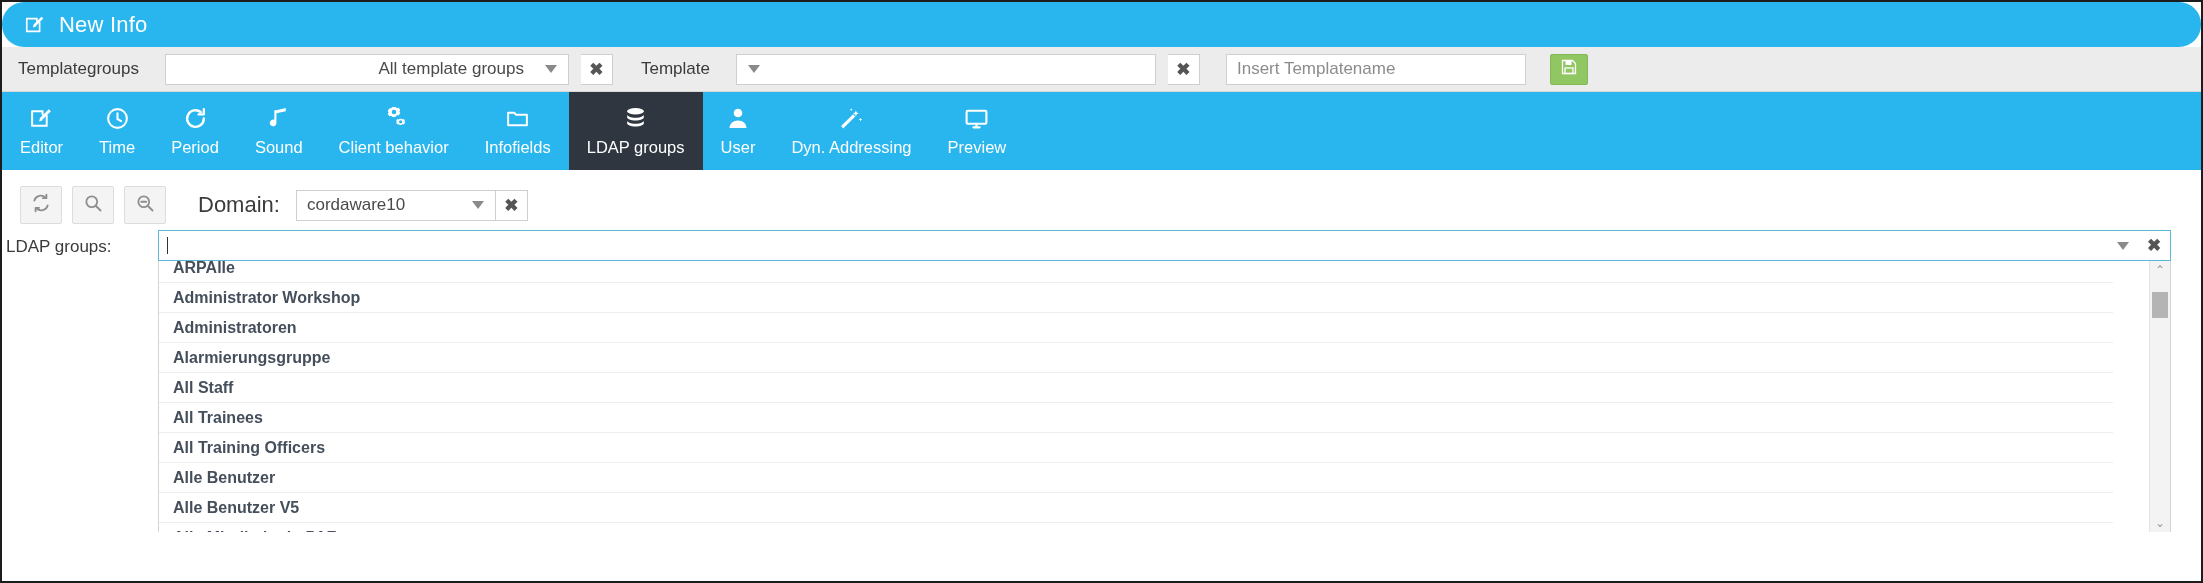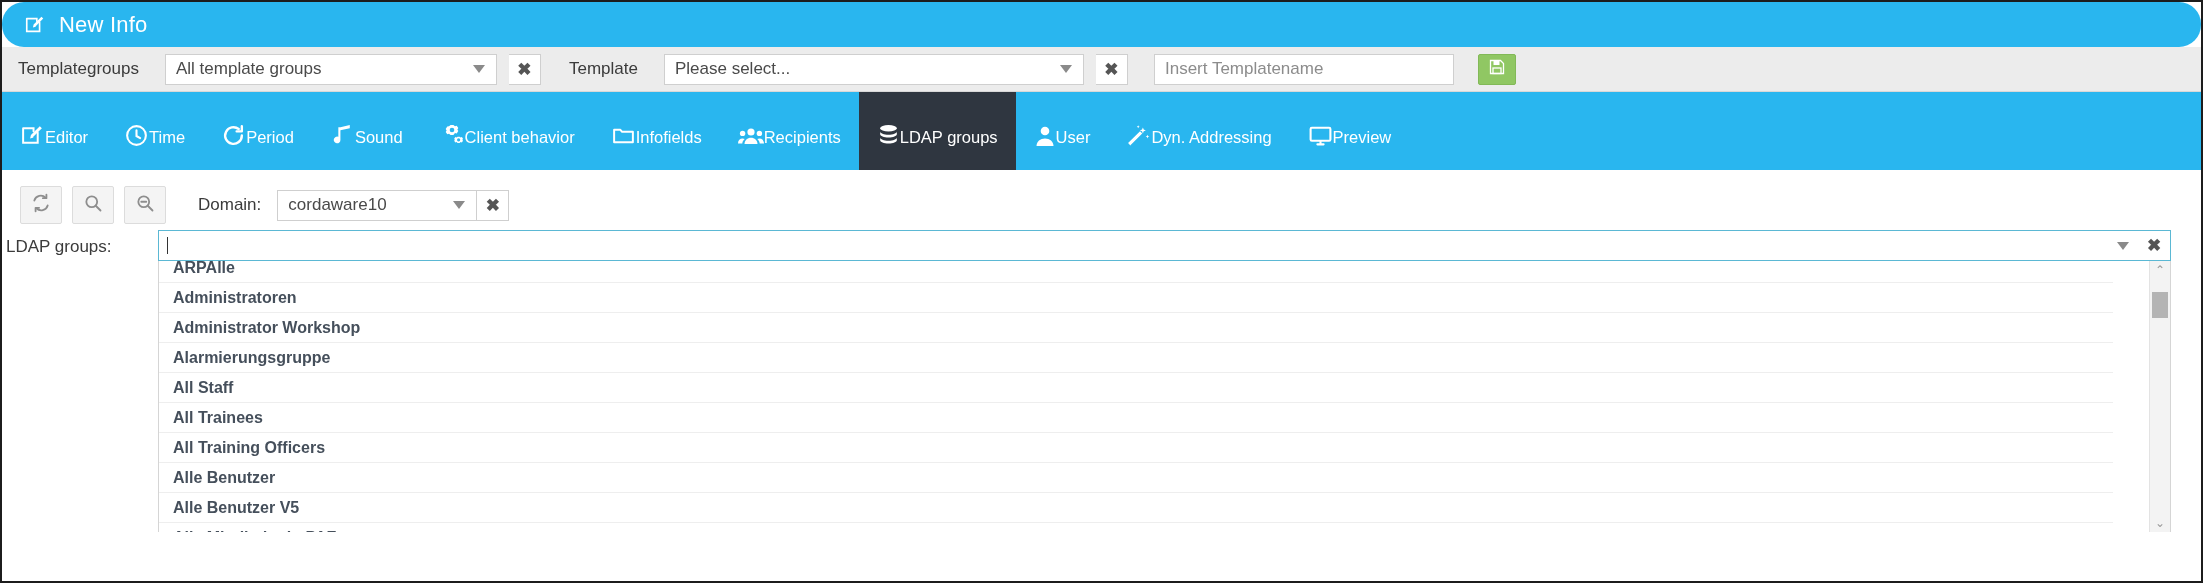--- a/index.html
+++ b/index.html
@@ -54,21 +54,21 @@
     padding: 0 10px; white-space: nowrap; overflow: hidden;
   }
   .combo .caret {
     width: 34px; display: flex; align-items: center; justify-content: center;
     color: #8a8a8a;
   }
   .combo .clr {
     width: 34px; display: flex; align-items: center; justify-content: center;
     color: #555; font-size: 17px; font-weight: bold;
   }
-  .combo-tg { width: 332px; }
+  .combo-tg { width: 404px; text-align: right; }
   .combo-tpl { width: 420px; }
   .tname {
     width: 300px; height: 31px;
     background: #fff; border: 1px solid #cfcfcf;
     display: flex; align-items: center;
     padding: 0 10px; margin-left: 14px;
     font-size: 17px; color: #8c8c8c;
   }
   .savebtn {
     width: 38px; height: 31px; margin-left: 12px;
@@ -80,21 +80,21 @@
 
   
   .tabbar {
     height: 78px; flex: 0 0 78px;
     background: #29b6ef;
     display: flex; align-items: stretch;
   }
   .tab {
     min-width: 64px;
     padding: 9px 18px 0 18px;
-    display: flex; flex-direction: row;
+    display: flex; flex-direction: column;
     align-items: center; justify-content: flex-start;
     color: #ffffff; cursor: pointer;
   }
   .tab .ti { height: 34px; display: flex; align-items: center; justify-content: center; }
   .tab .tl { font-size: 16.5px; margin-top: 3px; white-space: nowrap; }
   .tab.active { background: #2f3640; }
 
   
   .content { flex: 1; position: relative; background: #ffffff; }
 
@@ -103,21 +103,21 @@
     padding: 14px 0 0 18px;
     height: 56px;
   }
   .iconbtn {
     width: 42px; height: 38px;
     background: #f4f4f4; border: 1px solid #dcdcdc;
     display: flex; align-items: center; justify-content: center;
     margin-right: 10px; color: #8e8e8e; border-radius: 2px;
   }
   .domain-label {
-    font-size: 17px; color: #3b3b3b;
+    font-size: 22px; color: #3b3b3b;
     margin-left: 22px; margin-right: 16px; white-space: nowrap;
   }
   .combo-domain { width: 200px; }
 
   .ldaprow {
     display: flex; align-items: flex-start;
     padding-left: 4px; margin-top: 4px;
   }
   .ldap-label {
     font-size: 17px; color: #3b3b3b;
@@ -207,21 +207,20 @@
             <path d="M0 0h12L6 8z" fill="#8a8a8a"></path>
           </svg>
       </span>
     </div>
     <span class="combo" style="width:32px;border-left:none;">
       <span class="clr">✖</span>
     </span>
 
     <span class="tb-label" style="padding-left:16px;text-align:right;">Template</span>
     <div class="combo combo-tpl">
-      <span class="val">Please select...</span>
       <span class="caret">
         <svg width="12" height="8" viewBox="0 0 12 8">
             <path d="M0 0h12L6 8z" fill="#8a8a8a"></path>
           </svg>
       </span>
     </div>
     <span class="combo" style="width:32px;border-left:none;">
       <span class="clr">✖</span>
     </span>
 
@@ -295,33 +294,20 @@
 
     <div class="tab">
       <span class="ti">
         <svg width="25" height="25" viewBox="0 0 24 24" fill="none" stroke="#fff" stroke-width="1.9">
           <path d="M3 6.5h6l1.7 2H21v10H3z" stroke-linejoin="round"></path>
         </svg>
       </span>
       <span class="tl">Infofields</span>
     </div>
 
-    <div class="tab">
-      <span class="ti">
-        <svg width="26" height="24" viewBox="0 0 26 24" fill="#fff">
-          <circle cx="13" cy="8" r="3.6"></circle>
-            <path d="M6.5 20c0-3.8 2.9-6.3 6.5-6.3s6.5 2.5 6.5 6.3z"></path>
-          <circle cx="4.6" cy="9.4" r="2.7"></circle>
-            <path d="M0 19.4c0-2.8 2-4.8 4.6-4.8 .8 0 1.5.2 2.1.5-1.4 1.2-2.2 2.6-2.4 4.3z"></path>
-          <circle cx="21.4" cy="9.4" r="2.7"></circle>
-            <path d="M26 19.4c0-2.8-2-4.8-4.6-4.8-.8 0-1.5.2-2.1.5 1.4 1.2 2.2 2.6 2.4 4.3z"></path>
-        </svg>
-      </span>
-      <span class="tl">Recipients</span>
-    </div>
 
     <div class="tab active">
       <span class="ti">
         <svg width="23" height="25" viewBox="0 0 22 24" fill="#fff">
           <ellipse cx="11" cy="5" rx="8" ry="3.1"></ellipse>
           <path d="M3 8.2c0 1.7 3.6 3.1 8 3.1s8-1.4 8-3.1v2.6c0 1.7-3.6 3.1-8 3.1s-8-1.4-8-3.1z"></path>
           <path d="M3 13.9c0 1.7 3.6 3.1 8 3.1s8-1.4 8-3.1v2.6c0 1.7-3.6 3.1-8 3.1s-8-1.4-8-3.1z"></path>
         </svg>
       </span>
       <span class="tl">LDAP groups</span>
@@ -415,22 +401,22 @@
             <svg width="12" height="8" viewBox="0 0 12 8">
                 <path d="M0 0h12L6 8z" fill="#8a8a8a"></path>
               </svg>
           </span>
           <span class="clr">✖</span>
         </div>
 
         <div class="dropdown">
           <div class="dd-list">
             <div class="dd-item first">ARPAlle</div>
+            <div class="dd-item">Administrator Workshop</div>
             <div class="dd-item">Administratoren</div>
-            <div class="dd-item">Administrator Workshop</div>
             <div class="dd-item">Alarmierungsgruppe</div>
             <div class="dd-item">All Staff</div>
             <div class="dd-item">All Trainees</div>
             <div class="dd-item">All Training Officers</div>
             <div class="dd-item">Alle Benutzer</div>
             <div class="dd-item">Alle Benutzer V5</div>
             <div class="dd-item">Alle Mitglieder in PAF</div>
 
           </div>
           <div class="dd-scroll">

